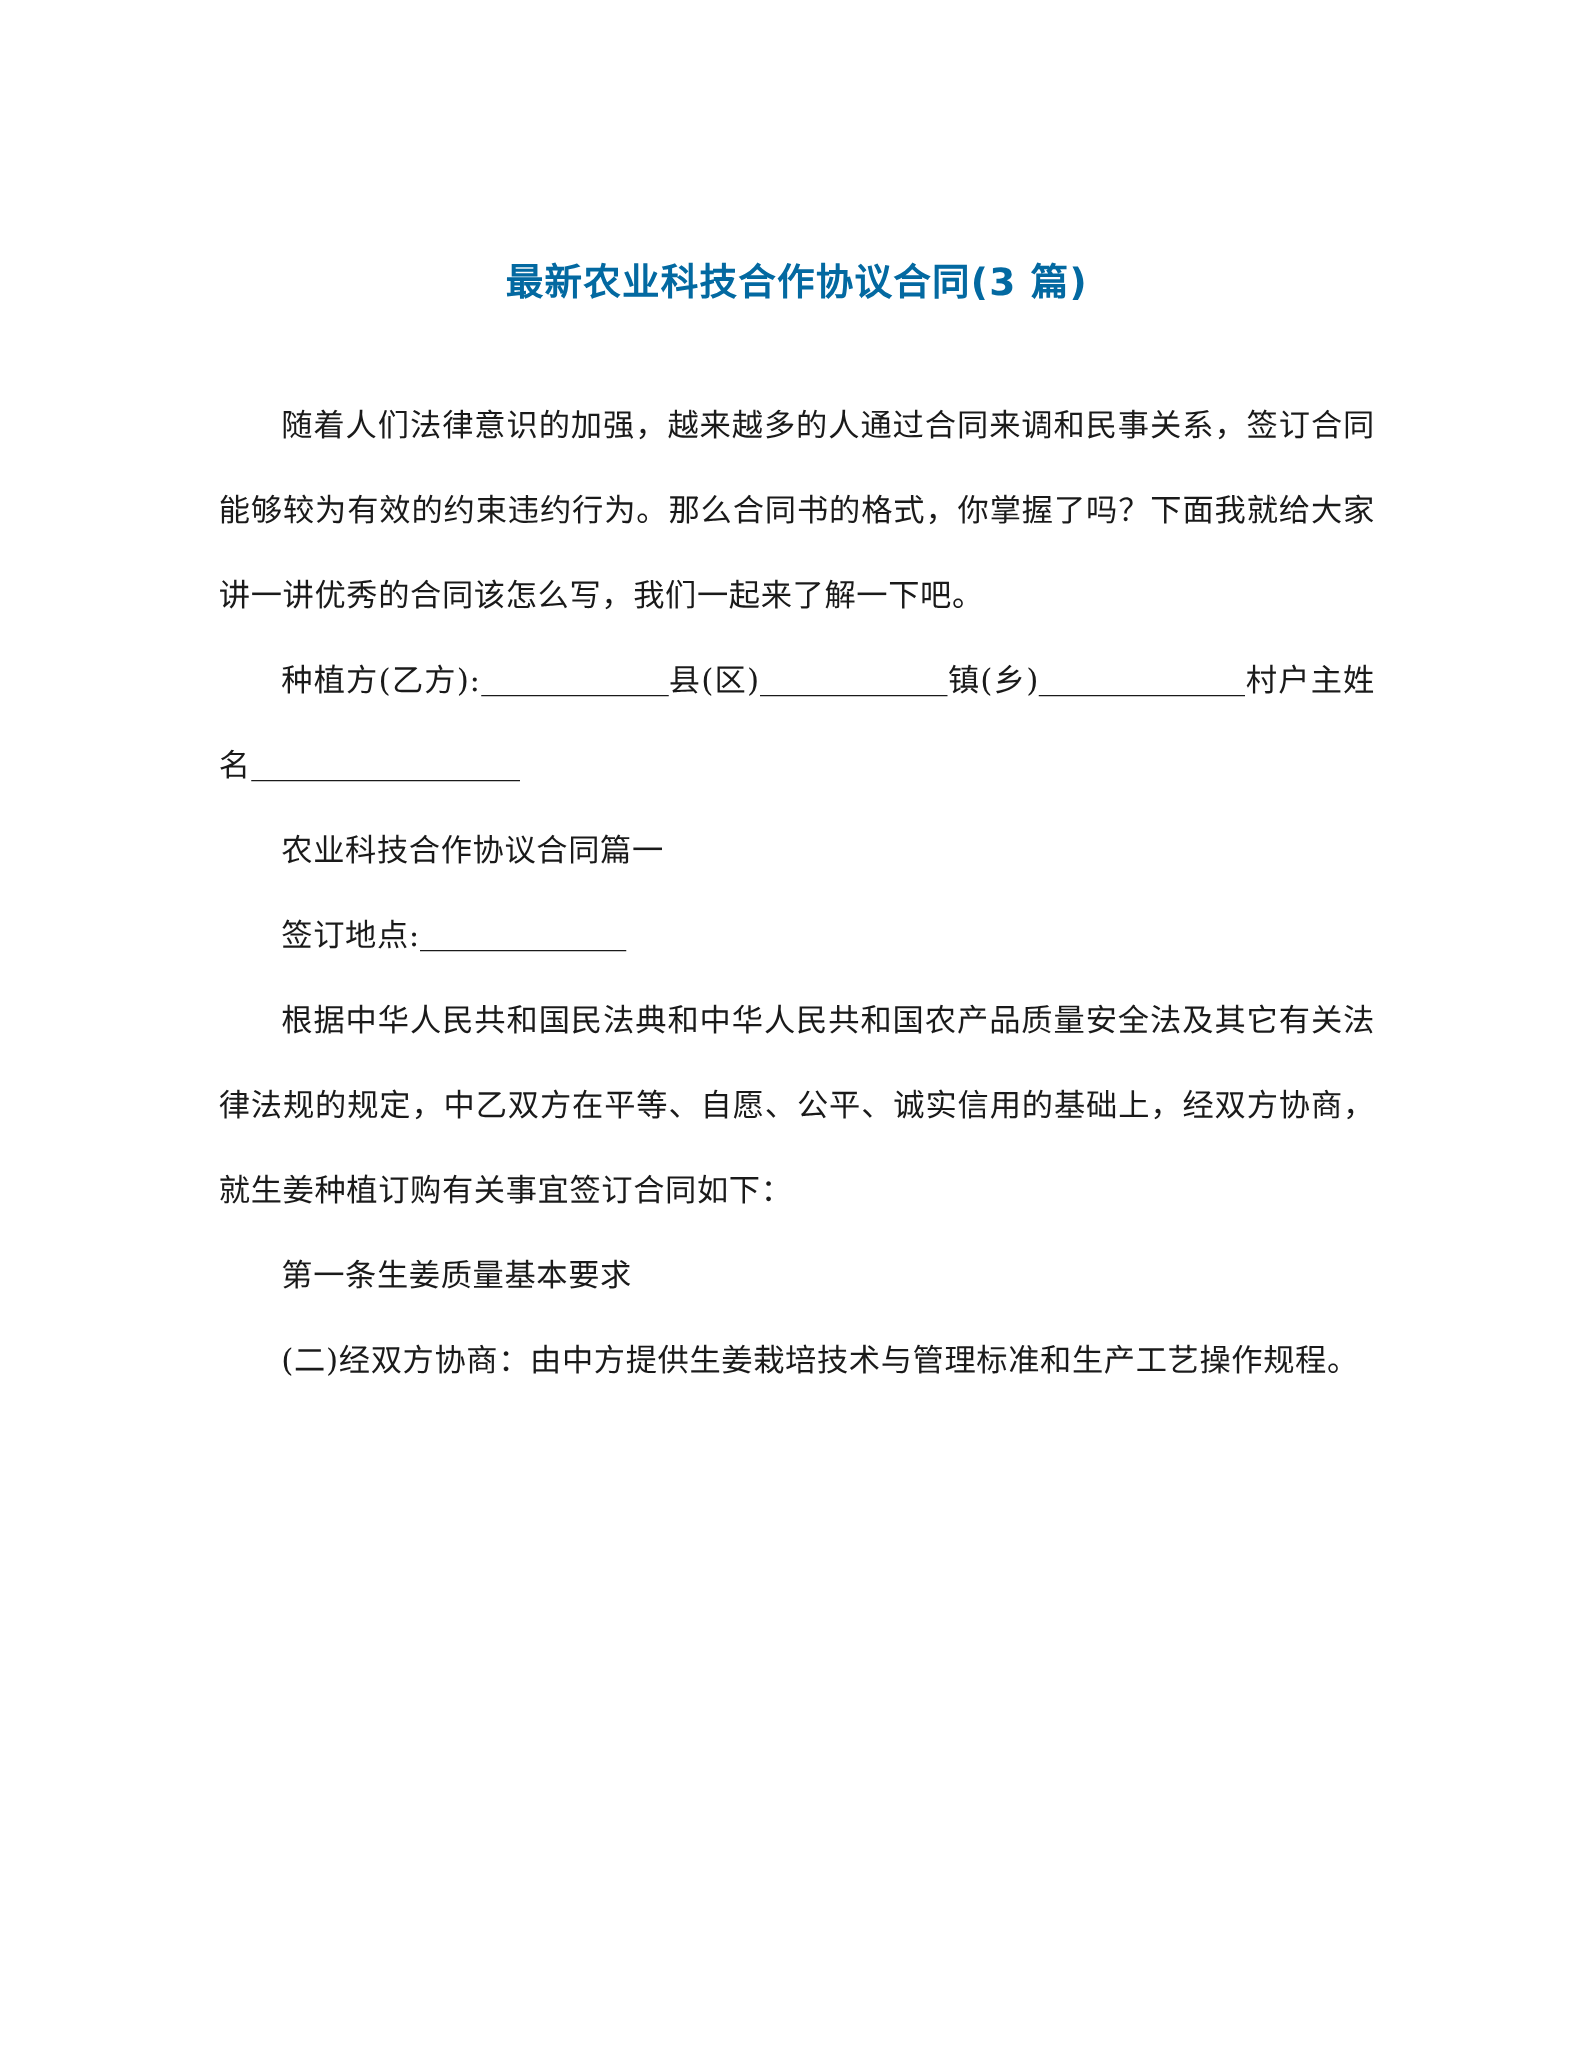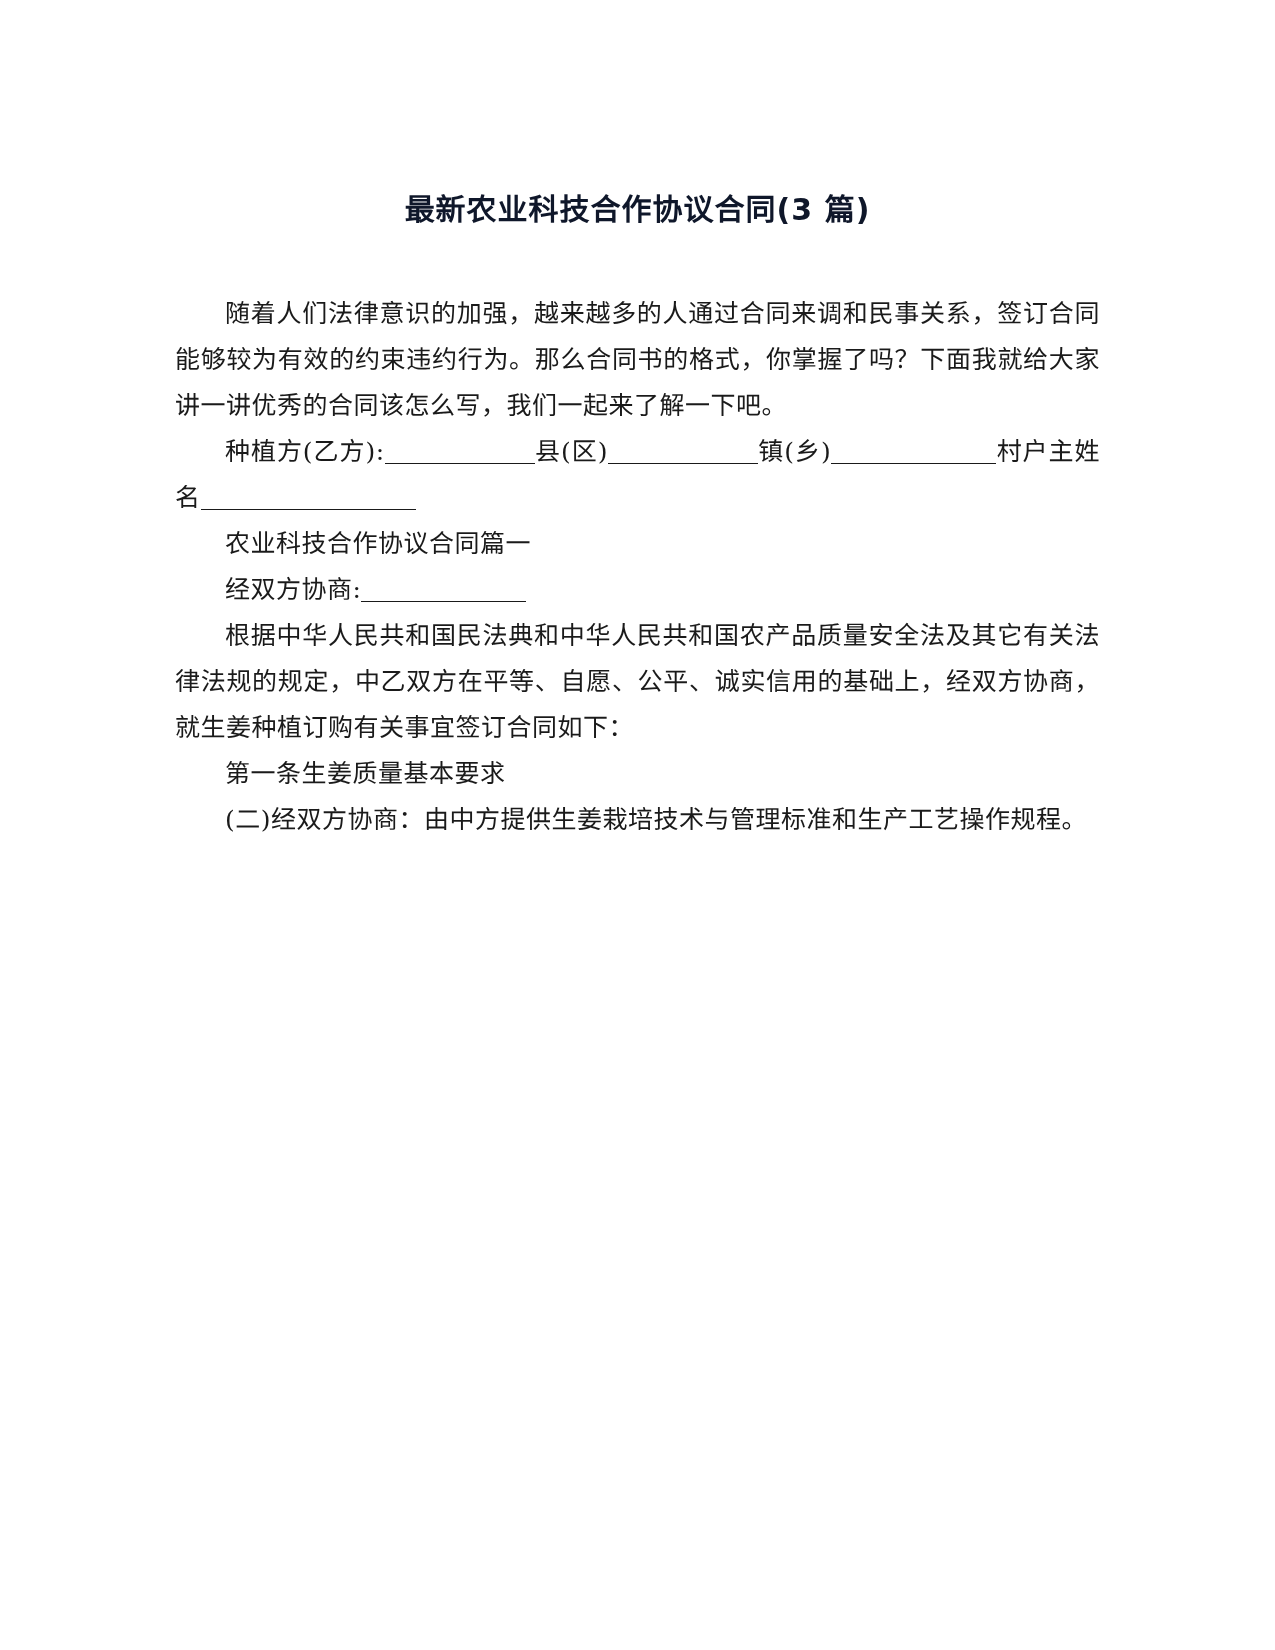--- a/index.html
+++ b/index.html
@@ -20,26 +20,26 @@
     height: 1650px;
     box-sizing: border-box;
     padding: 185px 175px 80px 175px;
   }
   .doc-title {
     font-family: "DejaVu Sans", "Liberation Sans", sans-serif;
     font-size: 30px;
     font-weight: 700;
     letter-spacing: 1px;
     text-align: center;
-    margin: 0 0 62px 0;
-    color: #0f172a;
+    margin: 16px 0 62px 0;
+    color: #0369a1;
   }
   .para {
     font-size: 25px;
-    line-height: 46px;
+    line-height: 68px;
     text-align: justify;
     text-justify: inter-ideograph;
     margin: 0;
     letter-spacing: 0.5px;
     color: #1a1a1a;
   }
   .indent {
     text-indent: 50px;
   }
   .blank-line {
@@ -61,21 +61,21 @@
 
   <p class="para indent">随着人们法律意识的加强，越来越多的人通过合同来调和民事关系，签订合同能够较为有效的约束违约行为。那么合同书的格式，你掌握了吗？下面我就给大家讲一讲优秀的合同该怎么写，我们一起来了解一下吧。</p>
 
   <p class="para indent">
     <span>种植方(乙方):</span><span class="blank-line w-short"></span><span>县(区)</span><span class="blank-line w-short"></span><span>镇(乡)</span><span class="blank-line w-mid"></span><span>村</span><span>户主姓名</span><span class="blank-line w-long"></span>
   </p>
 
   <p class="para indent">农业科技合作协议合同篇一</p>
 
   <p class="para indent">
-    <span>经双方协商:</span><span class="blank-line w-mid"></span>
+    <span>签订地点:</span><span class="blank-line w-mid"></span>
   </p>
 
 
   <p class="para indent">根据中华人民共和国民法典和中华人民共和国农产品质量安全法及其它有关法律法规的规定，中乙双方在平等、自愿、公平、诚实信用的基础上，经双方协商，就生姜种植订购有关事宜签订合同如下：</p>
 
   <p class="para indent">第一条生姜质量基本要求</p>
 
 
   <p class="para indent">(二)经双方协商：由中方提供生姜栽培技术与管理标准和生产工艺操作规程。</p>
 

